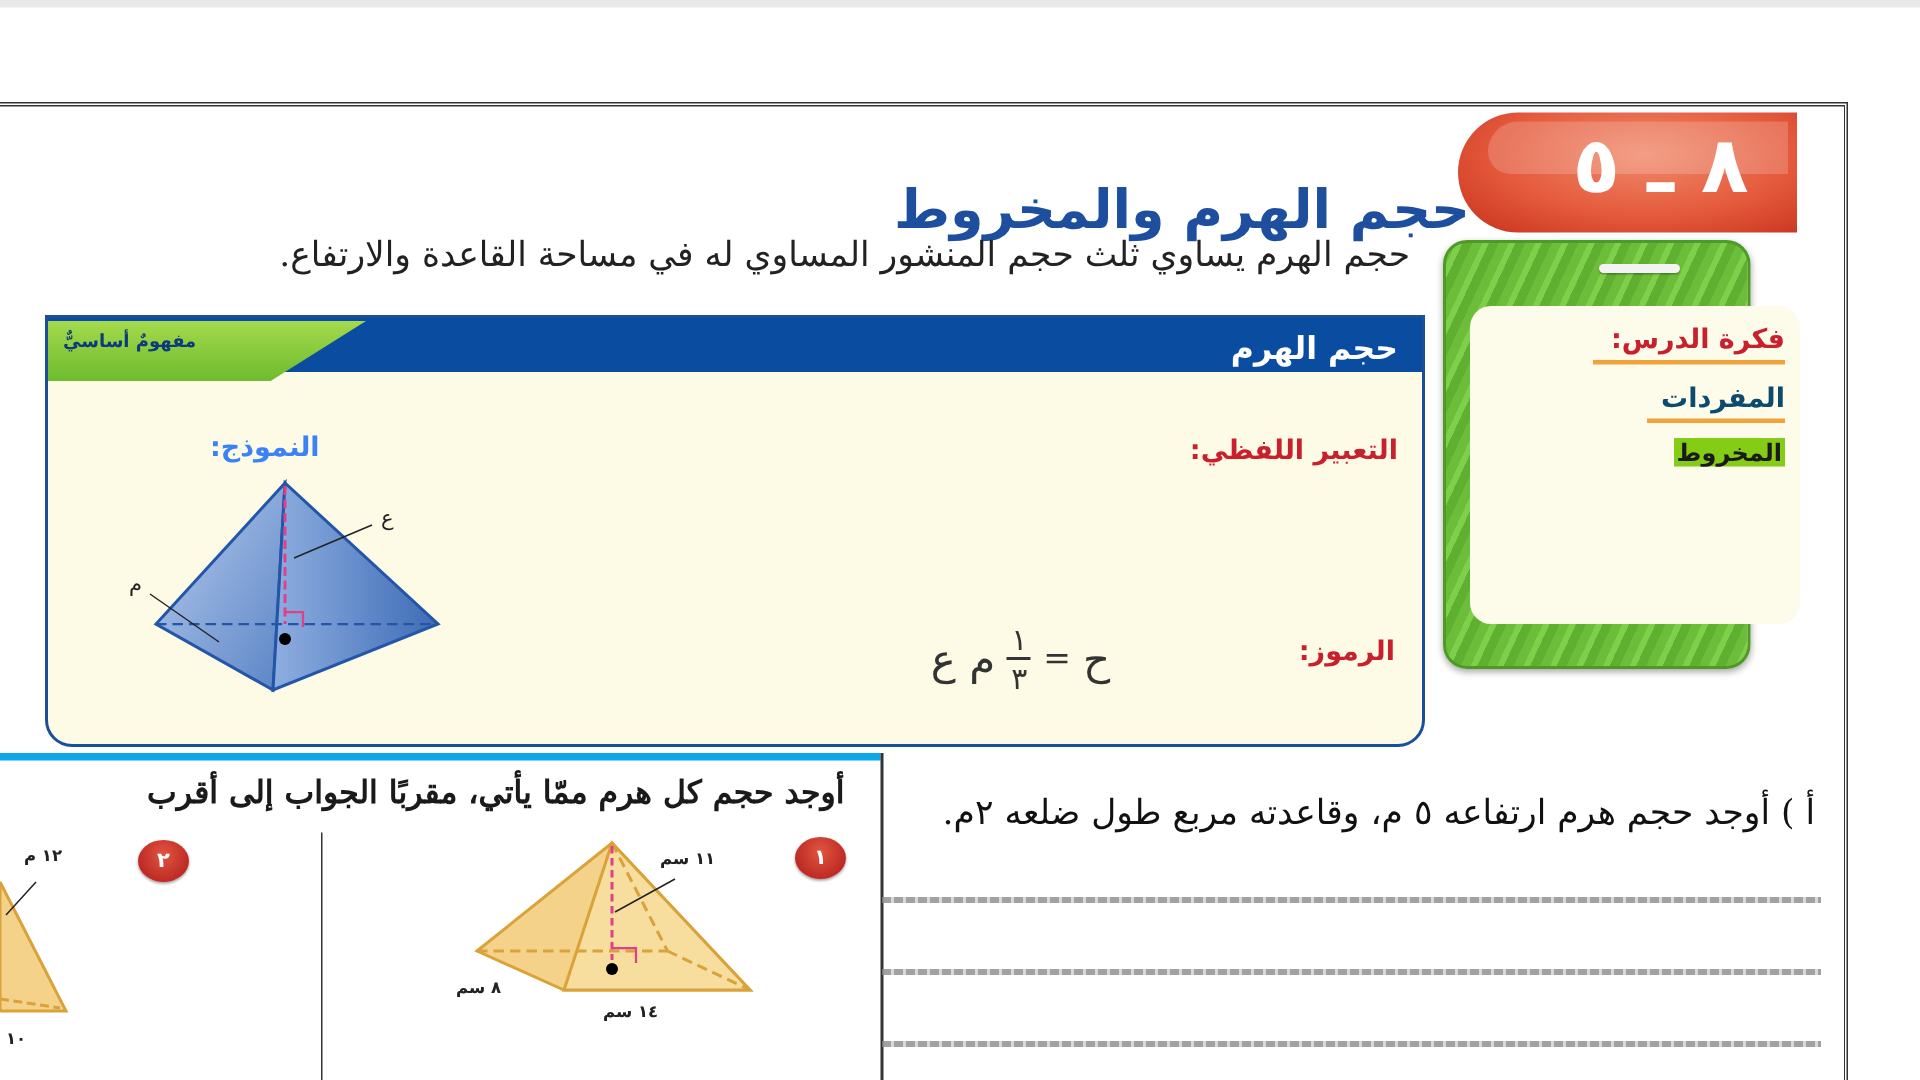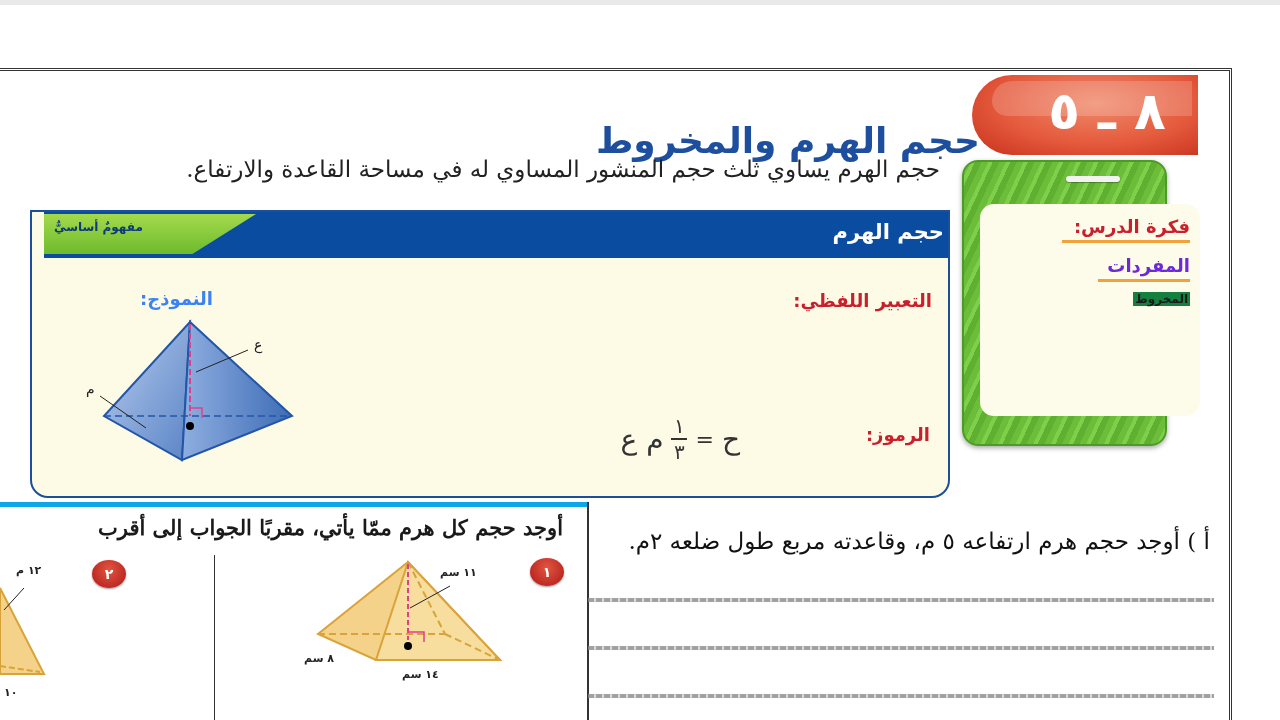--- a/index.html
+++ b/index.html
@@ -23,26 +23,26 @@
   
   .idea-card { position: absolute; left: 962px; top: 160px; width: 205px; height: 286px; border-radius: 16px;
     background: repeating-linear-gradient(115deg, #6cbd3a 0 6px, #7ed04a 6px 10px, #5fb030 10px 16px);
     box-shadow: 0 2px 5px rgba(0,0,0,0.35); border: 2px solid #4f9a27; }
   .idea-card .hanger { position: absolute; left: 102px; top: 14px; width: 54px; height: 6px; border-radius: 3px;
     background: #f3f3f3; box-shadow: 0 1px 1px rgba(0,0,0,0.3); }
   .idea-inner { position: absolute; left: 16px; top: 42px; width: 220px; height: 212px; background: #fdfbe9;
     border-radius: 14px; padding: 12px 10px; direction: rtl; }
   .idea-heading { font-size: 18px; font-weight: bold; color: #c8202c; padding-bottom: 3px; border-bottom: 3px solid #f2a23a; width: 128px; }
   .idea-text { font-size: 12px; font-weight: bold; line-height: 26px; margin-top: 6px; color: #222; width: 160px; }
-  .vocab-heading { font-size: 18px; font-weight: bold; color: #6d28d9; margin-top: 12px; padding-bottom: 3px; border-bottom: 3px solid #f2a23a; width: 92px; }
-  .vocab-term { display: inline-block; margin-top: 10px; background: #15803d; font-size: 12px; font-weight: bold; padding: 0 2px; }
+  .vocab-heading { font-size: 18px; font-weight: bold; color: #0c4a6e; margin-top: 12px; padding-bottom: 3px; border-bottom: 3px solid #f2a23a; width: 92px; }
+  .vocab-term { display: inline-block; margin-top: 10px; background: #84cc16; font-size: 16px; font-weight: bold; padding: 0 2px; }
   
   .concept-box { position: absolute; left: 30px; top: 210px; width: 920px; height: 288px; border: 2px solid #1b4f9c;
     border-radius: 0 0 18px 18px; background: #fdfbe6; overflow: hidden; }
-  .concept-header { position: absolute; left: 12px; top: 0; width: 100%; height: 46px; background: #0a4ca0; }
+  .concept-header { position: absolute; left: 0; top: 0; width: 100%; height: 36px; background: #0a4ca0; }
   .concept-title { position: absolute; right: 16px; top: 8px; font-size: 21px; font-weight: bold; color: #fff; direction: rtl; }
   .concept-tag { position: absolute; left: 0; top: 2px; width: 212px; height: 40px;
     background: linear-gradient(180deg, #a5d94c, #6dbb2e);
     clip-path: polygon(0 0, 100% 0, 70% 100%, 0 100%); }
   .concept-tag-label { position: absolute; left: 10px; top: 8px; font-size: 12px; font-weight: bold; color: #0c3a7a; direction: rtl; }
   .row-label { position: absolute; font-size: 18px; font-weight: bold; color: #c8202c; direction: rtl; }
   .verbal-text { position: absolute; right: 212px; top: 76px; width: 420px; font-size: 20px; line-height: 44px;
     direction: rtl; font-family: "DejaVu Serif", serif; color: #222; }
   .formula { position: absolute; right: 208px; top: 204px; font-size: 28px; direction: rtl; font-family: "DejaVu Serif", serif; color: #333; display: flex; align-items: center; gap: 8px; }
   .frac { display: inline-flex; flex-direction: column; align-items: center; font-size: 20px; line-height: 20px; }

